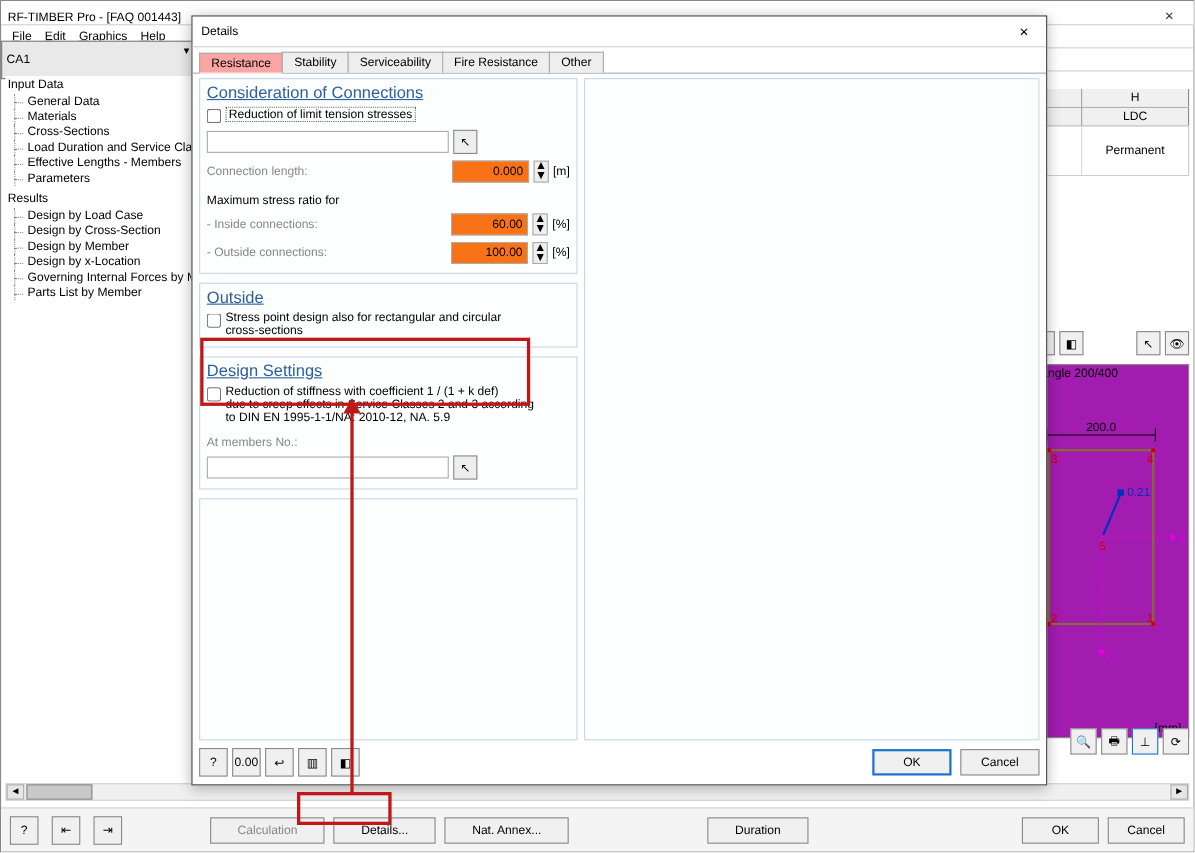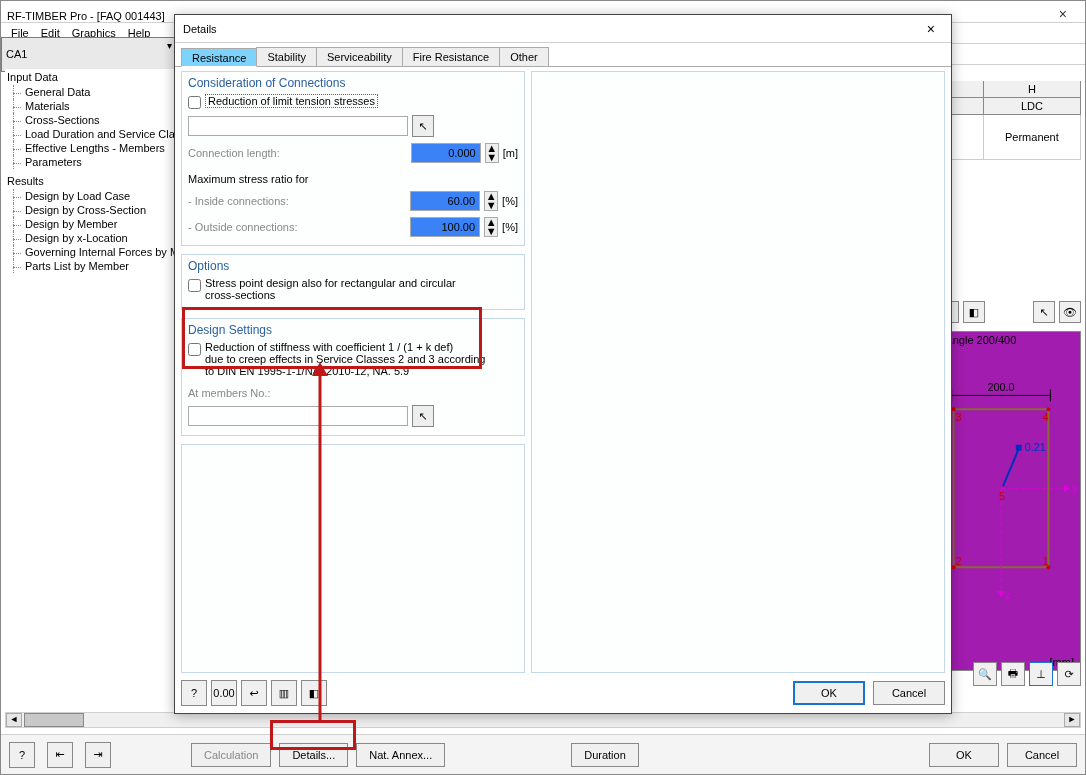--- a/index.html
+++ b/index.html
@@ -39,47 +39,47 @@
 
 
 .icon-row { position: absolute; right: 4px; top: 300px; display: flex; gap: 4px; }
 .icon-row .ib { width: 22px; height: 22px; border: 1px solid #888; background: #f0f0f0; display: inline-flex; align-items: center; justify-content: center; font-size: 11px; }
 
 .toolsubrow { position: absolute; right: 4px; bottom: 88px; display: flex; gap: 4px; }
 .toolsubrow .ib { width: 24px; height: 24px; border: 1px solid #888; background: #f0f0f0; display:inline-flex;align-items:center;justify-content:center; }
 
 
 .bottom-bar { position: absolute; left: 0; right: 0; bottom: 0; height: 40px; border-top: 1px solid #d0d0d0; display: flex; align-items: center; padding: 4px 8px; gap: 8px; background: #f4f4f4; }
-.bottom-bar .btn { height: 24px; padding: 0 12px; border: 1px solid #888; background: #f0f0f0; display:inline-flex;align-items:center; cursor:pointer; }
+.bottom-bar .btn { height: 24px; padding: 0 24px; border: 1px solid #888; background: #f0f0f0; display:inline-flex;align-items:center; cursor:pointer; }
 .bottom-bar .btn.disabled { color: #888; }
 .iconbtn { width: 26px; height: 26px; border: 1px solid #888; background: #f0f0f0; display:inline-flex;align-items:center;justify-content:center; margin-right:4px; }
 .scrollbar-track { position: absolute; left: 4px; right: 4px; bottom: 46px; height: 16px; background: #f0f0f0; border: 1px solid #d0d0d0; display:flex; }
 .scrollbar-track .sb-btn { width: 16px; border: 1px solid #aaa; background: #e6e6e6; text-align:center; font-size:9px; }
 .scrollbar-track .sb-thumb { flex: 0 0 60px; background: #c8c8c8; border: 1px solid #888; margin: 0 2px; }
 
 
 .dialog { position: absolute; left: 174px; top: 14px; width: 778px; height: 700px; border: 1px solid #444; background: #fff; box-shadow: 0 2px 12px rgba(0,0,0,.3); }
 .dlg-title { height: 28px; border-bottom: 1px solid #d0d0d0; display:flex; align-items:center; padding: 0 8px; }
 .dlg-close { margin-left: auto; font-size: 14px; padding: 0 8px; }
 .tabs { display:flex; height: 24px; border-bottom: 1px solid #aaa; padding: 4px 6px 0 6px; gap:0; }
 .tab { padding: 3px 10px; border: 1px solid #aaa; border-bottom: none; background: #eee; margin-right:-1px; }
-.tab.active { background: #7dd3fc; position: relative; top: 1px; border-bottom: 1px solid #fff; }
+.tab.active { background: #fca5a5; position: relative; top: 1px; border-bottom: 1px solid #fff; }
 .dlg-body { position: absolute; top: 56px; left: 6px; right: 6px; bottom: 40px; display:flex; gap:6px; }
 .panel-left { width: 344px; display:flex; flex-direction:column; gap:8px; }
 .panel-right { flex:1; border: 1px solid #c5d7ea; background: #fdfefe; }
 .group { border: 1px solid #c5d7ea; background: #fdfefe; padding: 4px 6px 8px 6px; }
-.group-title { color: #2b5f9e; font-size: 12px; margin-bottom: 4px; }
+.group-title { color: #2b5f9e; font-size: 15px; margin-bottom: 4px; text-decoration: underline; }
 .chk { display: flex; align-items: flex-start; gap: 4px; }
 .chk input { margin-top: 2px; }
 .chk label { display: inline-block; }
 .dotted-rect { border: 1px dotted #666; padding: 0 2px; }
 .field-row { display:flex; align-items:center; gap: 4px; margin-top: 6px; }
 .field-row .lbl { color: #888; flex: 0 0 150px; }
 .textbox { height: 20px; border: 1px solid #aaa; background: #fff; padding: 0 4px; width: 220px; }
-.numbox { height: 20px; border: 1px solid #aaa; background: #3b82f6; padding: 0 4px; width: 70px; text-align: right; }
+.numbox { height: 20px; border: 1px solid #aaa; background: #f97316; padding: 0 4px; width: 70px; text-align: right; }
 .spin { width: 14px; height: 20px; border:1px solid #aaa; background:#eee; font-size:8px; display:flex; flex-direction:column; }
 .spin span { flex:1; text-align:center; line-height:8px; }
 .pickbtn { width: 22px; height: 22px; border: 1px solid #888; background: #eee; display:inline-flex;align-items:center;justify-content:center; }
 .dlg-bottom { position:absolute; left:6px; right:6px; bottom:6px; height: 28px; display:flex; align-items:center; }
 .dlg-bottom .iconbtn2 { width: 26px; height: 26px; border: 1px solid #888; background:#f0f0f0; margin-right:4px; display:inline-flex;align-items:center;justify-content:center; font-size:11px; }
 .dlg-bottom .right { margin-left:auto; display:flex; gap:8px; }
 .dlg-bottom .btn { width: 72px; height: 24px; border: 1px solid #888; background:#f0f0f0; display:inline-flex;align-items:center;justify-content:center; }
 .dlg-bottom .btn.primary { border: 2px solid #1a74cf; }
 
 
@@ -271,21 +271,21 @@
           <input class="numbox" value="100.00" style="">
           <div class="spin">
               <span>▲</span>
               <span>▼</span>
             </div>
           <span>[%]</span>
         </div>
       </div>
 
       <div class="group">
-        <div class="group-title">Options</div>
+        <div class="group-title">Outside</div>
         <div class="chk">
           <input type="checkbox" style="">
           <label style="max-width:280px">Stress point design also for rectangular and circular cross-sections</label>
         </div>
       </div>
 
       <div class="group">
         <div class="group-title">Design Settings</div>
         <div class="chk">
           <input type="checkbox" style="">

